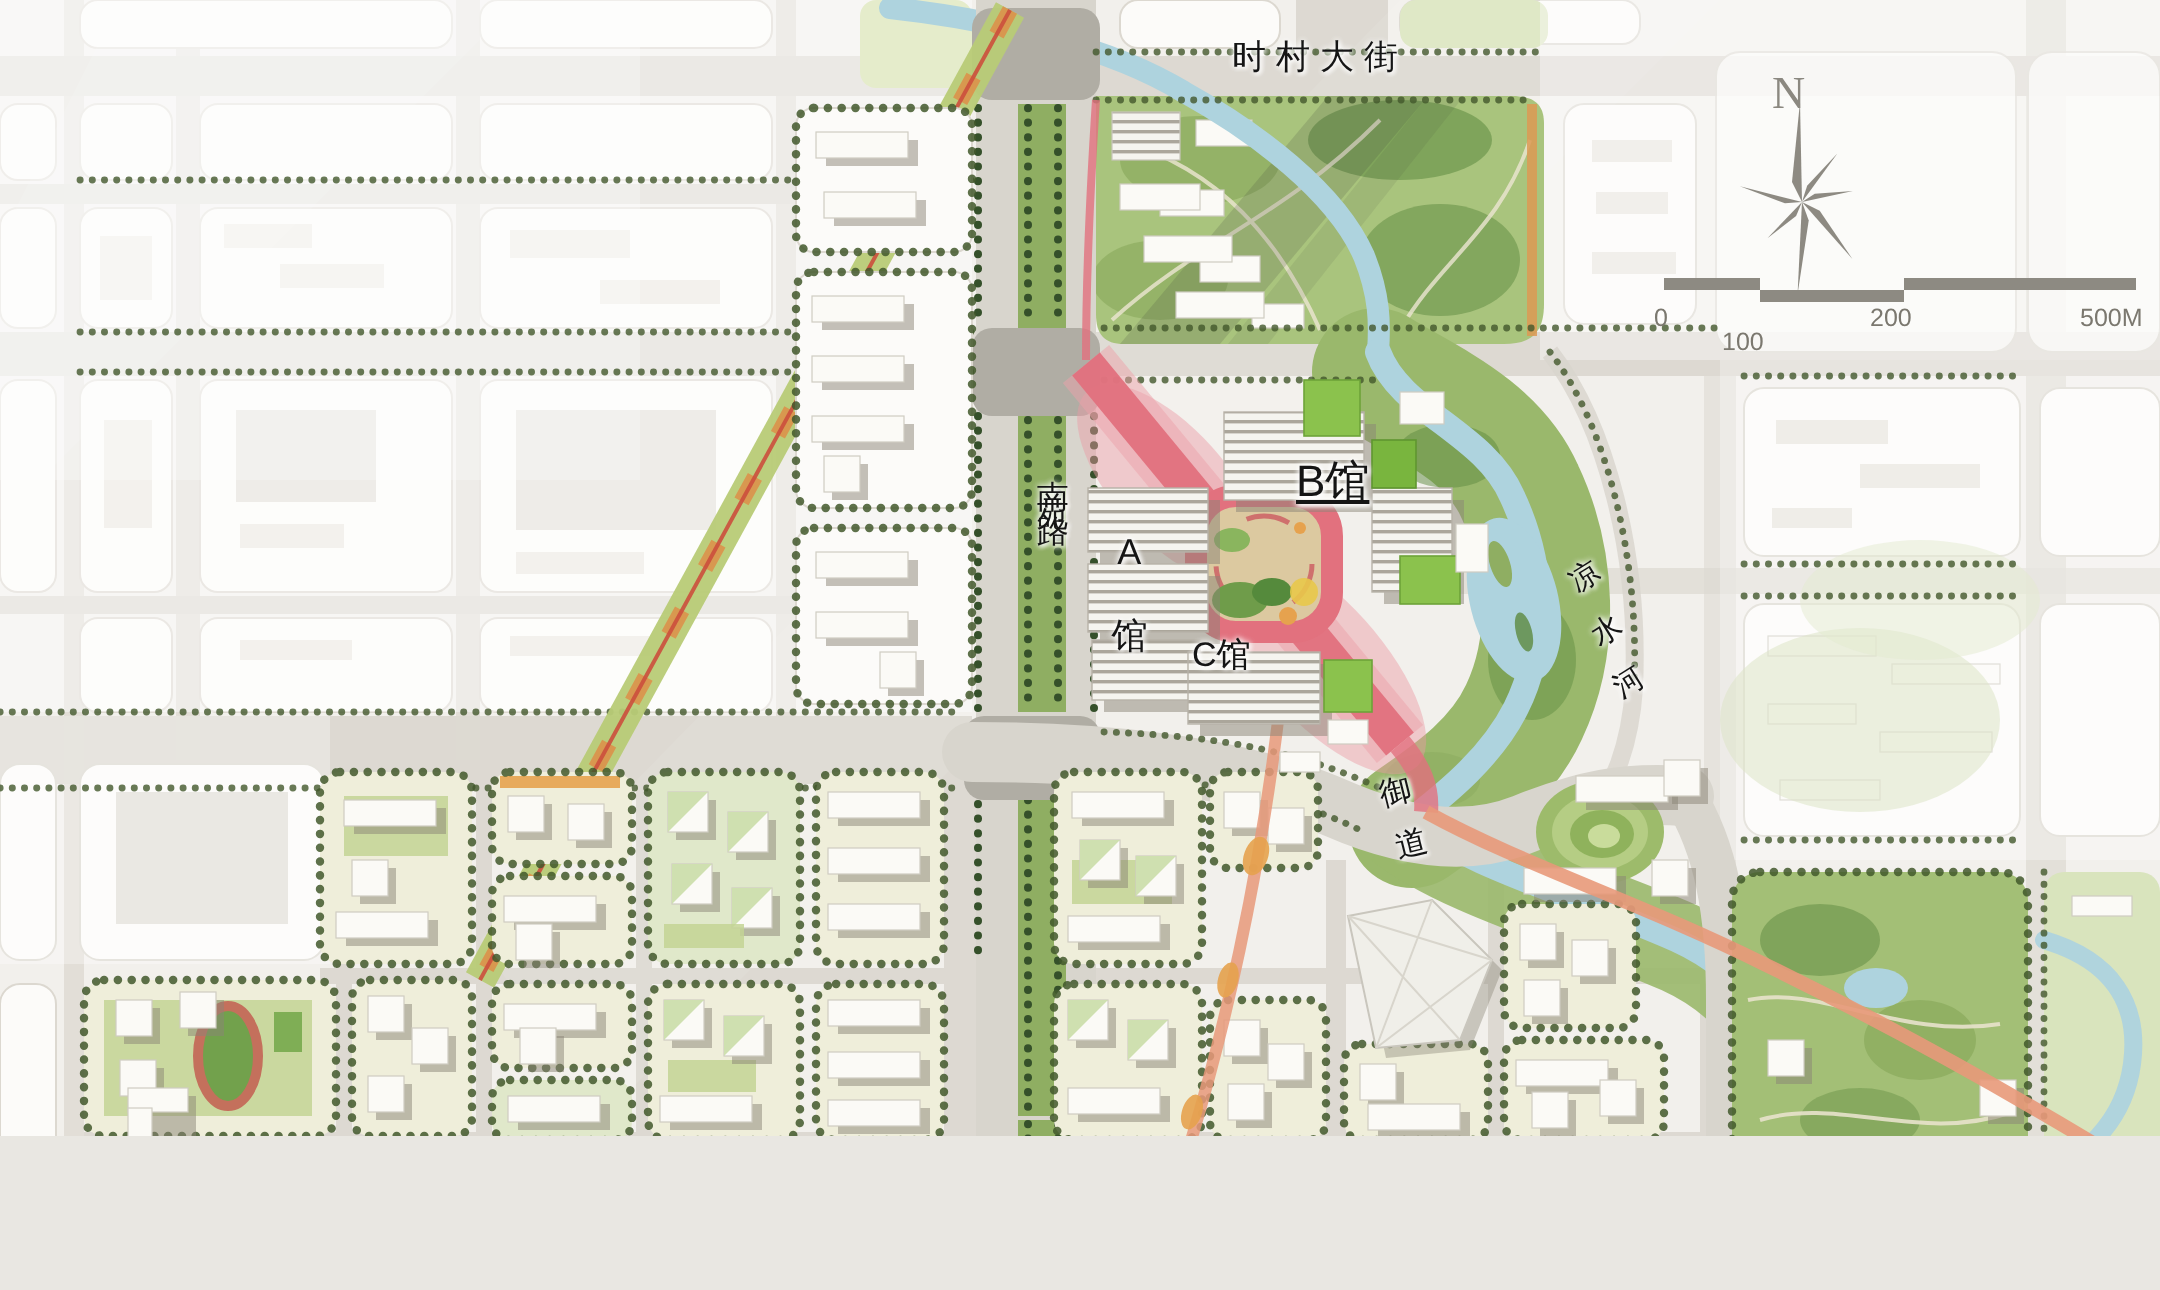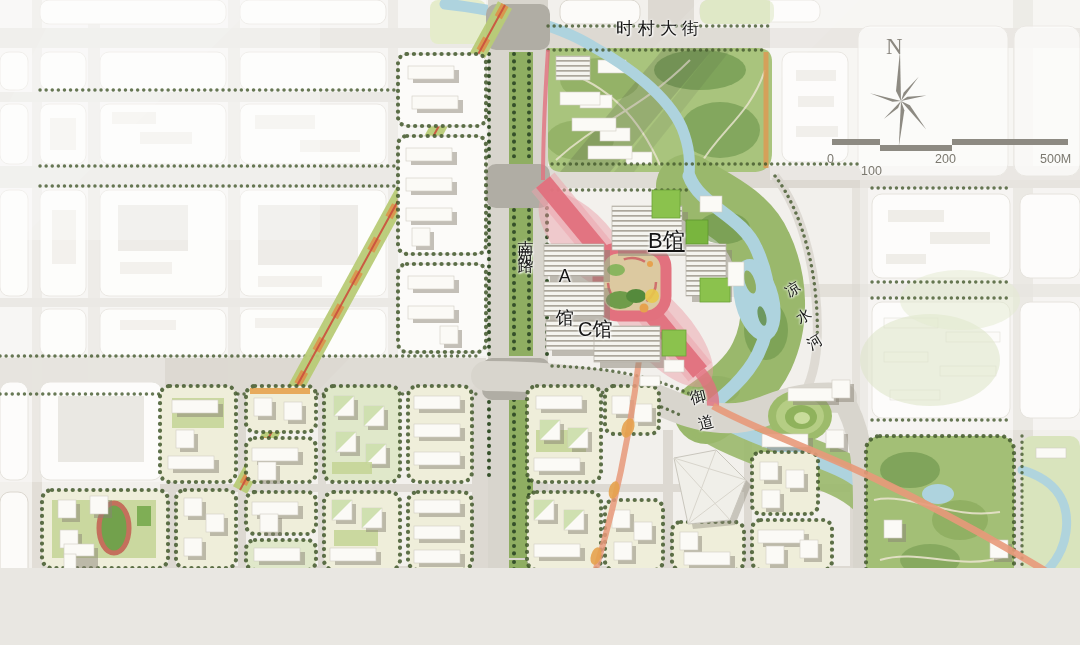--- a/index.html
+++ b/index.html
@@ -28,21 +28,21 @@
   .wash{fill:#ffffff}
   
   .lbl{position:absolute;color:#151515;
        text-shadow:0 0 3px #fff,0 0 3px #fff,1px 1px 2px #fff;
        white-space:nowrap;line-height:1.15;}
   .vert{writing-mode:vertical-rl;text-orientation:upright;}
   .lbl-street{left:616px;top:19px;font-size:17px;letter-spacing:5px;}
   .lbl-nanyuan{left:516px;top:227px;font-size:16px;letter-spacing:9px;}
   .lbl-halla{left:554px;top:266px;font-size:18px;letter-spacing:7px;}
   .lbl-hallb{left:648px;top:228px;font-size:22px;text-decoration:underline;}
-  .lbl-hallc{left:578px;top:318px;font-size:20px;}
+  .lbl-hallc{left:596px;top:318px;font-size:17px;}
   .lbl-yu1{left:690px;top:388px;font-size:16px;transform:rotate(-14deg);}
   .lbl-yu2{left:698px;top:414px;font-size:16px;transform:rotate(-14deg);}
   .lbl-r1{left:785px;top:280px;font-size:15px;transform:rotate(-32deg);}
   .lbl-r2{left:796px;top:307px;font-size:15px;transform:rotate(-32deg);}
   .lbl-r3{left:807px;top:333px;font-size:15px;transform:rotate(-32deg);}
   .lbl-n{left:886px;top:34px;font-size:23px;color:#8b8880;text-shadow:none;
          font-family:"Liberation Serif",serif;}
   .tick{position:absolute;font-size:12.5px;color:#7b786f;text-shadow:none;}
   .tick0{left:827px;top:152px;} .tick1{left:861px;top:164px;}
   .tick2{left:935px;top:152px;} .tick3{left:1040px;top:152px;}

